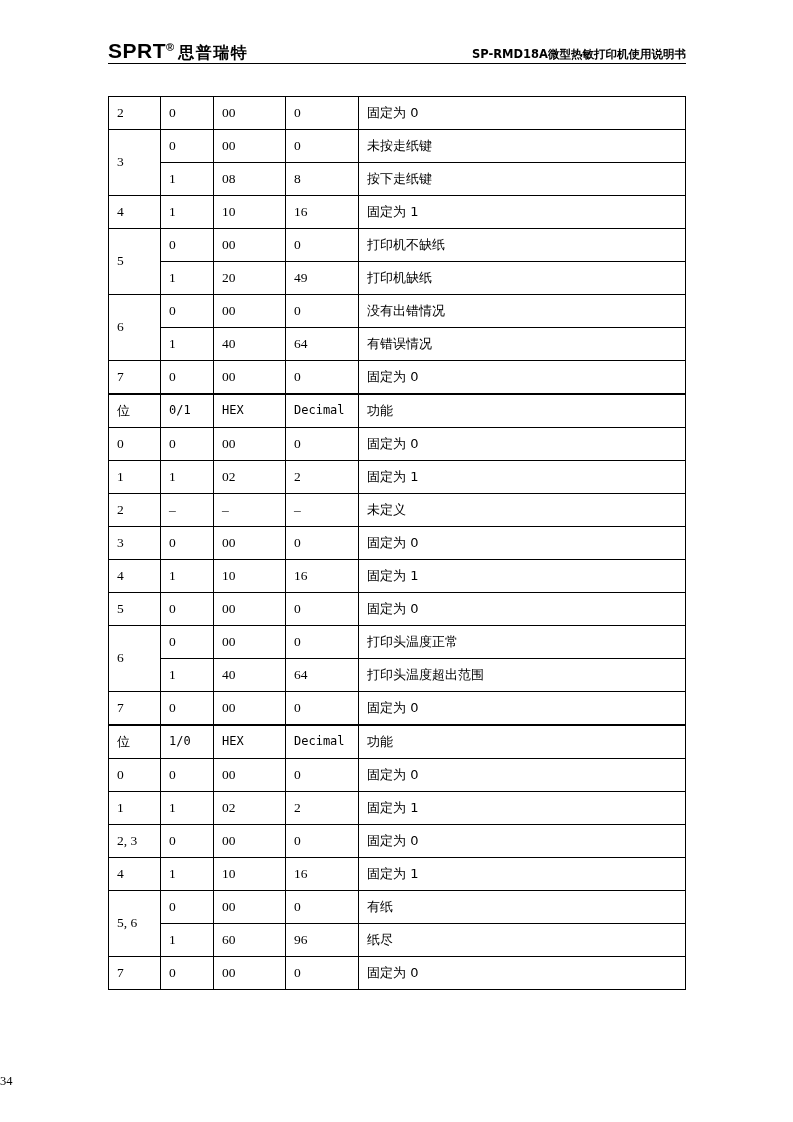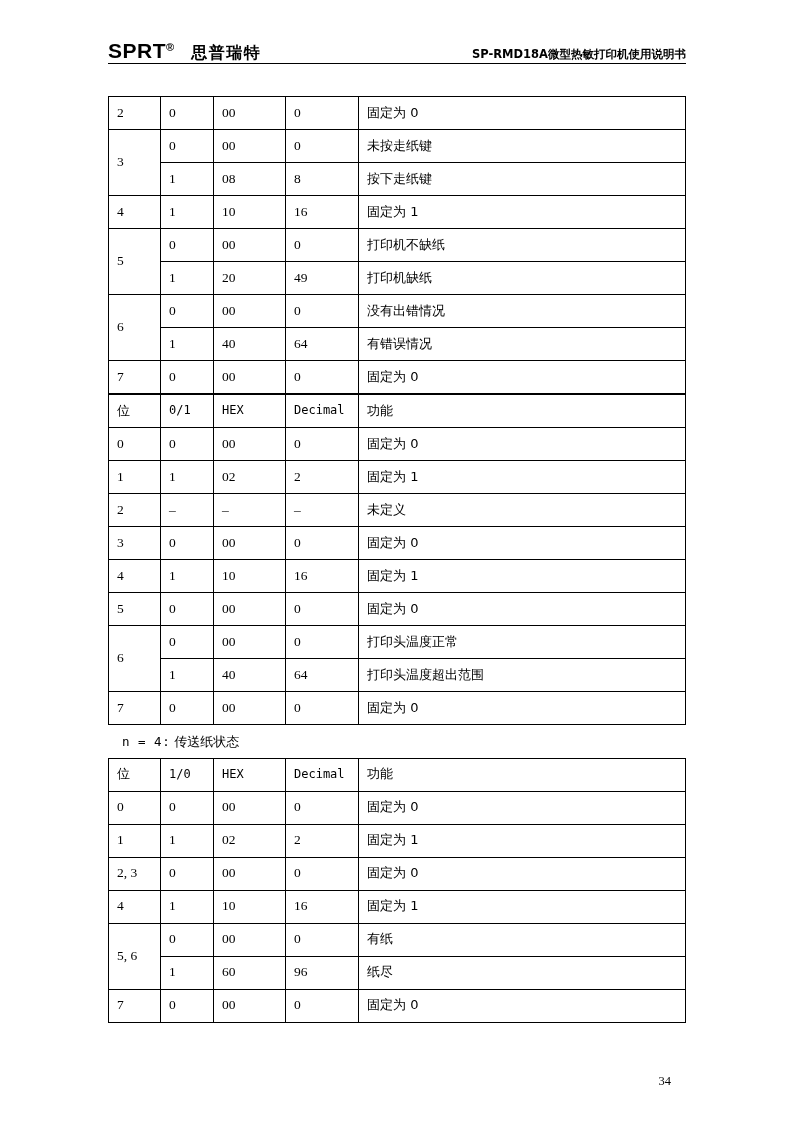--- a/index.html
+++ b/index.html
@@ -59,21 +59,21 @@
     position: relative;
     top: -7px;
     line-height: 1;
   }
   .brand-cjk {
     font-family: "DejaVu Sans", sans-serif;
     font-weight: bold;
     font-size: 16px;
     letter-spacing: 1.5px;
     line-height: 1;
-    margin-left: 17px;
+    margin-left: 4px;
   }
   .header-title {
     font-family: "DejaVu Sans", sans-serif;
     font-weight: bold;
     font-size: 11.5px;
     letter-spacing: 0px;
     line-height: 1;
     white-space: nowrap;
     padding-bottom: 1px;
     margin-left: 6px;
@@ -142,21 +142,21 @@
     font-size: 12.5px;
     letter-spacing: 0.5px;
   }
 
   
   .page-footer {
     position: absolute;
     left: 0;
     top: 1074px;
     width: 671px;
-    text-align: right;
+    text-align: left;
     font-family: "Liberation Serif", "DejaVu Serif", serif;
     font-size: 12.5px;
   }
 </style>
 </head>
 <body>
 
 <div class="page">
 
   <div class="page-header">
@@ -316,21 +316,20 @@
             </tr>
             <tr>
               <td class="cell-num">7</td>
               <td class="cell-num">0</td>
               <td class="cell-num">00</td>
               <td class="cell-num">0</td>
               <td class="cell-cjk">固定为 0</td>
             </tr>
           </tbody>
         </table>
-        <div class="caption"><span class="cap-mono">n = 4:</span> <span>传送纸状态</span></div>
         <table class="bits">
           <colgroup>
             <col class="c0">
             <col class="c1">
             <col class="c2">
             <col class="c3">
             <col class="c4">
           </colgroup>
           <thead>
             <tr>

